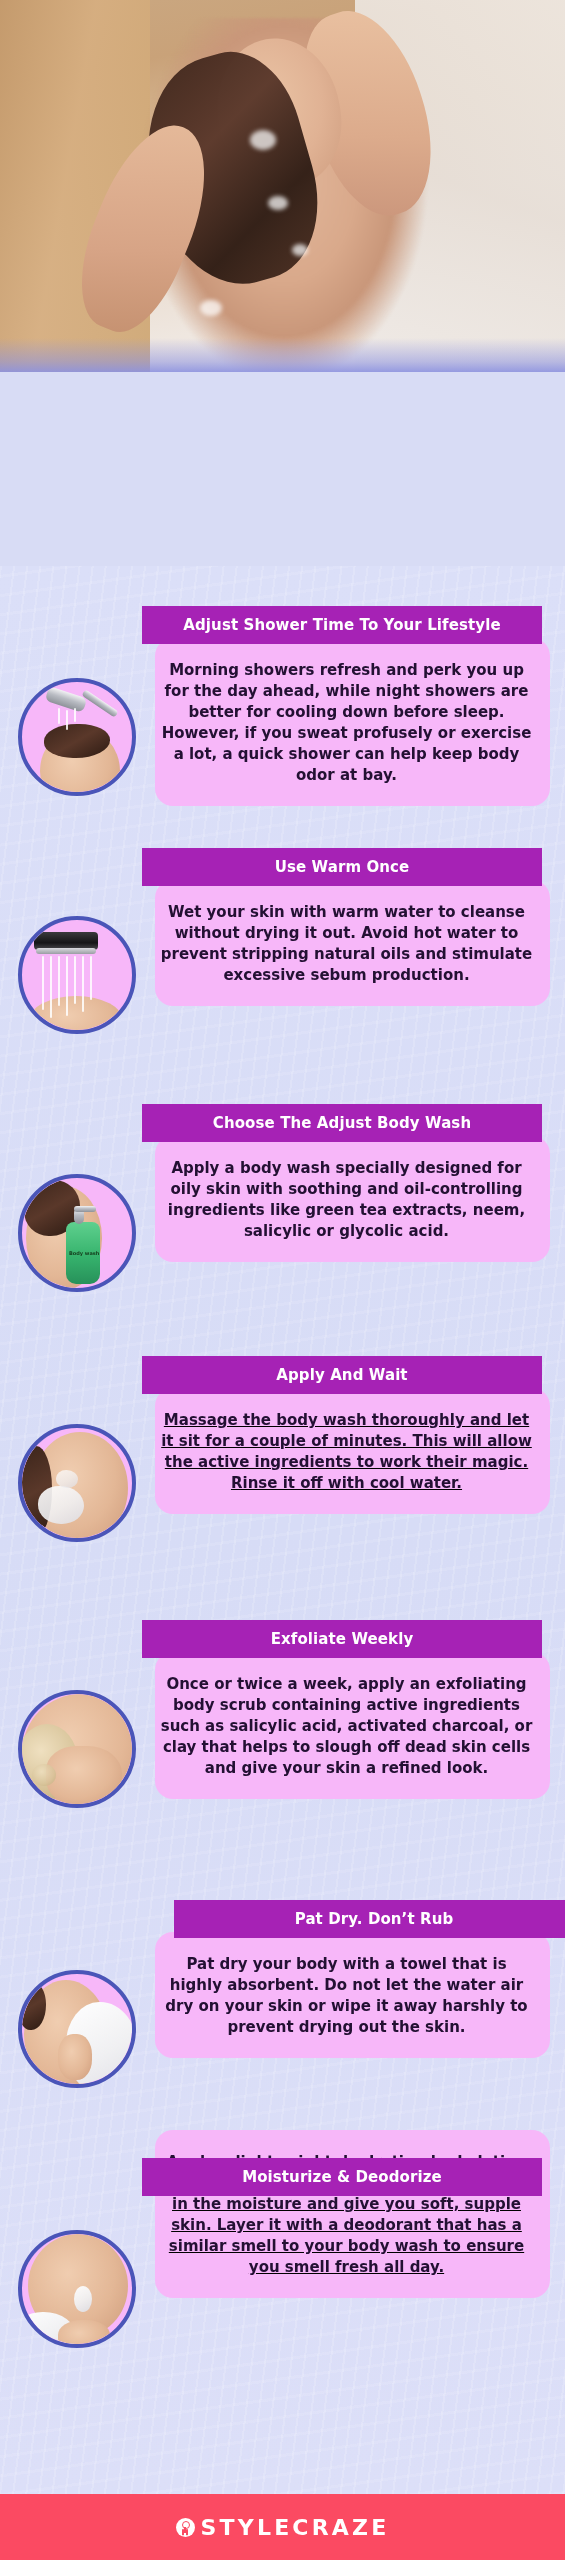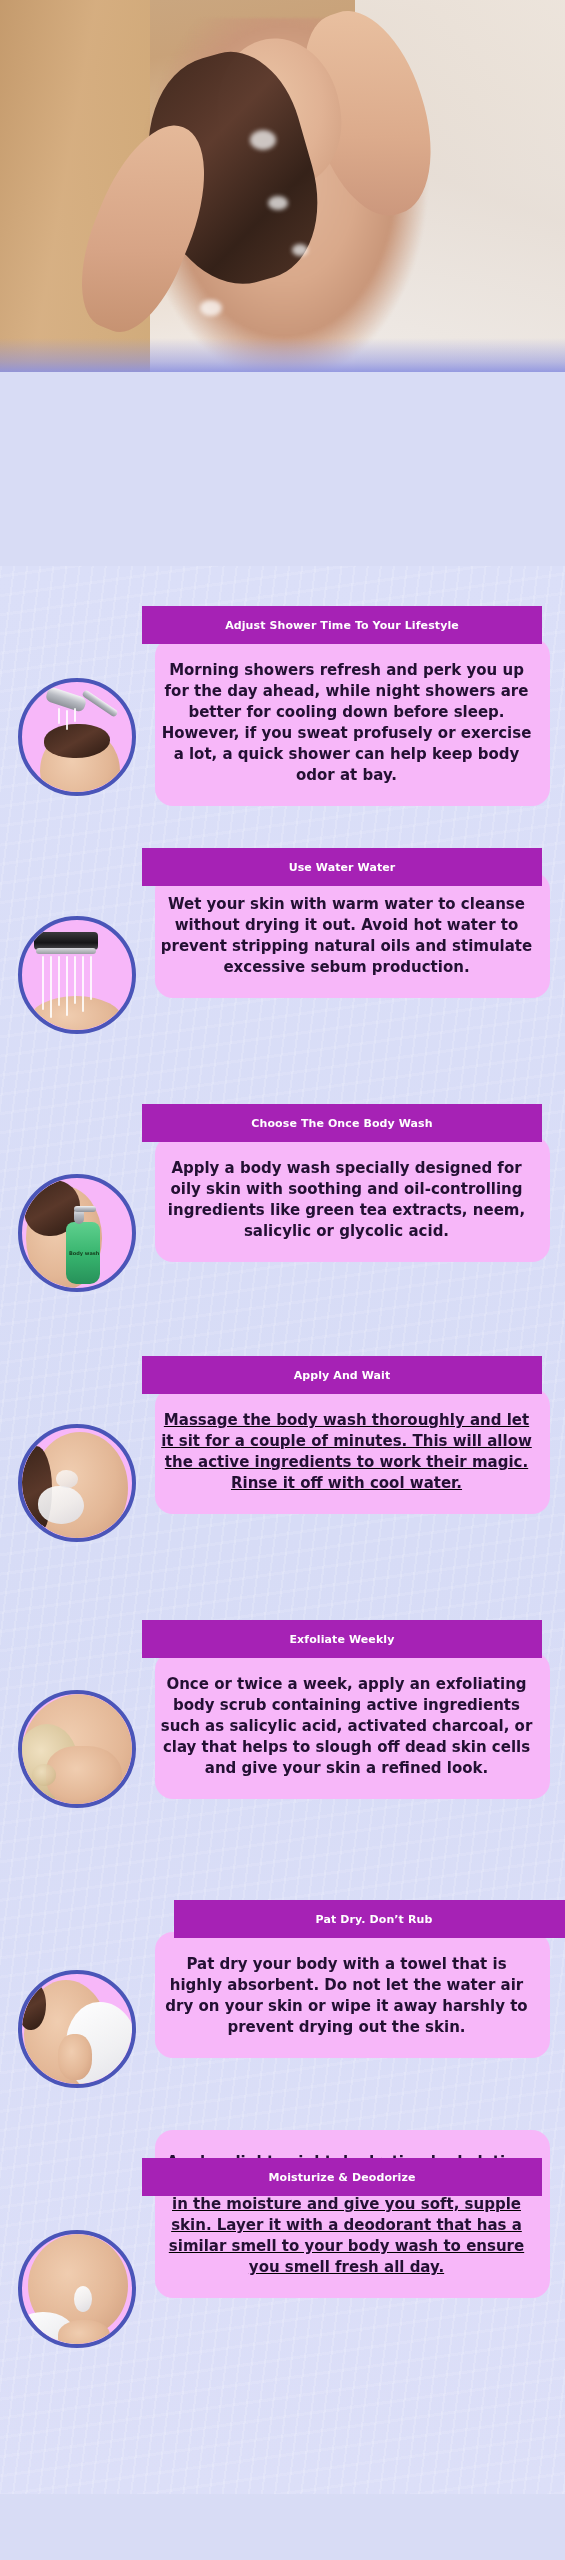--- a/index.html
+++ b/index.html
@@ -153,21 +153,21 @@
     height: 38px;
     background: #a622b5;
     display: flex;
     align-items: center;
     justify-content: center;
     z-index: 3;
   }
   .card-header-text {
     font-family: "DejaVu Sans", sans-serif;
     font-weight: bold;
-    font-size: 11px;
+    font-size: 15px;
     color: #ffffff;
     letter-spacing: 0.1px;
     white-space: nowrap;
   }
 
   .card-body {
     position: absolute;
     left: 155px;
     width: 395px;
     background: #f7b7f9;
@@ -341,44 +341,44 @@
           <div class="ph-metal" style="left:58px;top:18px;width:40px;height:7px;transform:rotate(34deg);"></div>
           <div class="ph-drops" style="left:36px;top:26px;height:16px;"></div>
           <div class="ph-drops" style="left:44px;top:28px;height:20px;"></div>
           <div class="ph-drops" style="left:52px;top:26px;height:14px;"></div>
         </div>
       </div>
     </div>
 
     <div class="card">
       <div class="card-header" style="top:282px;">
-        <span class="card-header-text">Use Water Water</span>
-      </div>
-      <div class="card-body" style="top:306px;">
+        <span class="card-header-text">Use Warm Once</span>
+      </div>
+      <div class="card-body" style="top:314px;">
         <span class="card-body-text">Wet your skin with warm water to cleanse without drying it out. Avoid hot water to prevent stripping natural oils and stimulate excessive sebum production.</span>
       </div>
       <div class="card-photo" style="top:350px;">
         <div class="photo-inner">
           <div class="ph-skin" style="left:6px;top:76px;width:96px;height:52px;"></div>
           <div class="ph-metal" style="left:12px;top:12px;width:64px;height:18px;border-radius:4px;background:linear-gradient(180deg,#3a3a3c 0%,#151517 60%,#4c4c50 100%);"></div>
           <div class="ph-metal" style="left:14px;top:28px;width:60px;height:6px;background:linear-gradient(180deg,#d9dade 0%,#9a9da4 100%);"></div>
           <div class="ph-drops" style="left:20px;top:36px;height:54px;"></div>
           <div class="ph-drops" style="left:28px;top:36px;height:62px;"></div>
           <div class="ph-drops" style="left:36px;top:36px;height:50px;"></div>
           <div class="ph-drops" style="left:44px;top:36px;height:60px;"></div>
           <div class="ph-drops" style="left:52px;top:36px;height:48px;"></div>
           <div class="ph-drops" style="left:60px;top:36px;height:56px;"></div>
           <div class="ph-drops" style="left:68px;top:36px;height:44px;"></div>
         </div>
       </div>
     </div>
 
     <div class="card">
       <div class="card-header" style="top:538px;">
-        <span class="card-header-text">Choose The Once Body Wash</span>
+        <span class="card-header-text">Choose The Adjust Body Wash</span>
       </div>
       <div class="card-body" style="top:570px;">
         <span class="card-body-text">Apply a body wash specially designed for oily skin with soothing and oil-controlling ingredients like green tea extracts, neem, salicylic or glycolic acid.</span>
       </div>
       <div class="card-photo" style="top:608px;">
         <div class="photo-inner">
           <div class="ph-skin" style="left:4px;top:8px;width:76px;height:104px;"></div>
           <div class="ph-hair" style="left:2px;top:2px;width:56px;height:56px;"></div>
           <div class="ph-green" style="left:44px;top:44px;width:34px;height:62px;"></div>
           <div class="ph-metal" style="left:52px;top:30px;width:10px;height:16px;"></div>
@@ -451,14 +451,18 @@
           <div class="ph-skin" style="left:6px;top:0px;width:100px;height:104px;"></div>
           <div class="ph-white" style="left:-8px;top:78px;width:62px;height:46px;"></div>
           <div class="ph-white" style="left:52px;top:52px;width:18px;height:26px;border-radius:50%;opacity:.95;"></div>
           <div class="ph-skin" style="left:36px;top:86px;width:52px;height:34px;border-radius:44%;"></div>
         </div>
       </div>
     </div>
 
   </div>
 
+  <div class="footer">
+    <span class="footer-mark"></span>
+    <span class="footer-text">STYLECRAZE</span>
+  </div>
 
 </div>
 
 </body></html>

